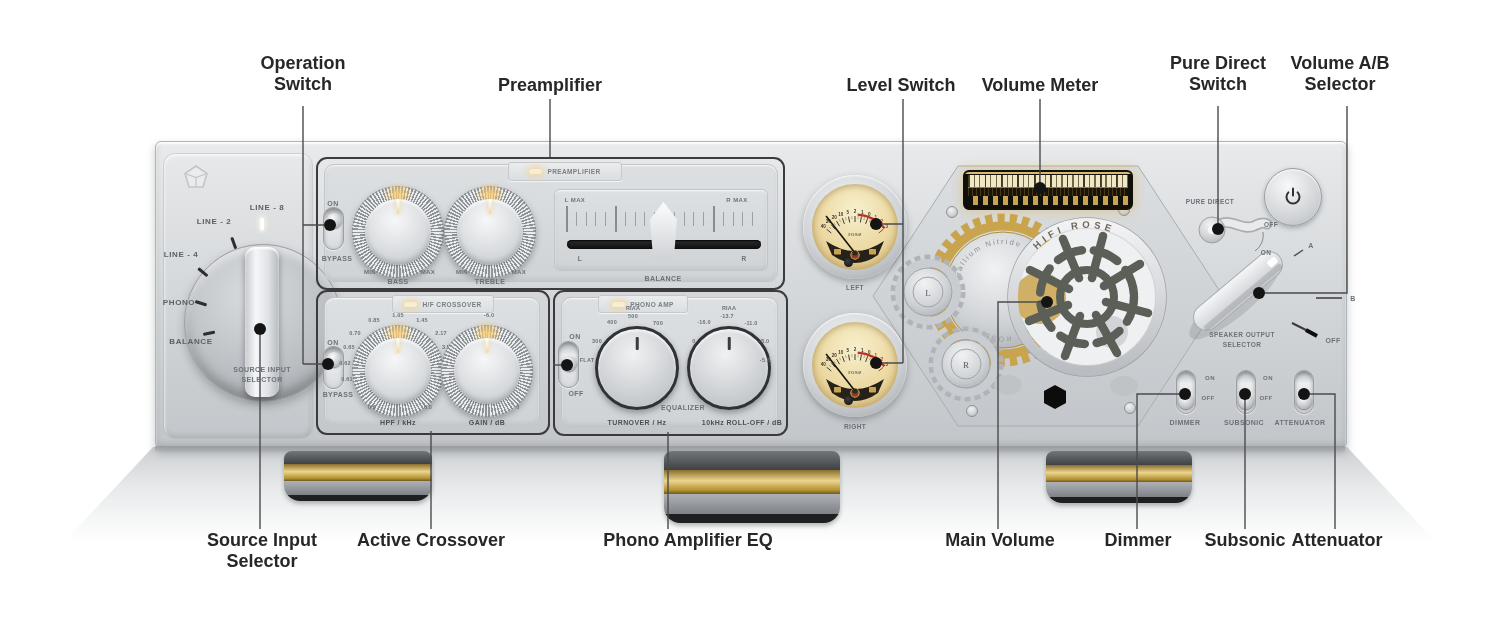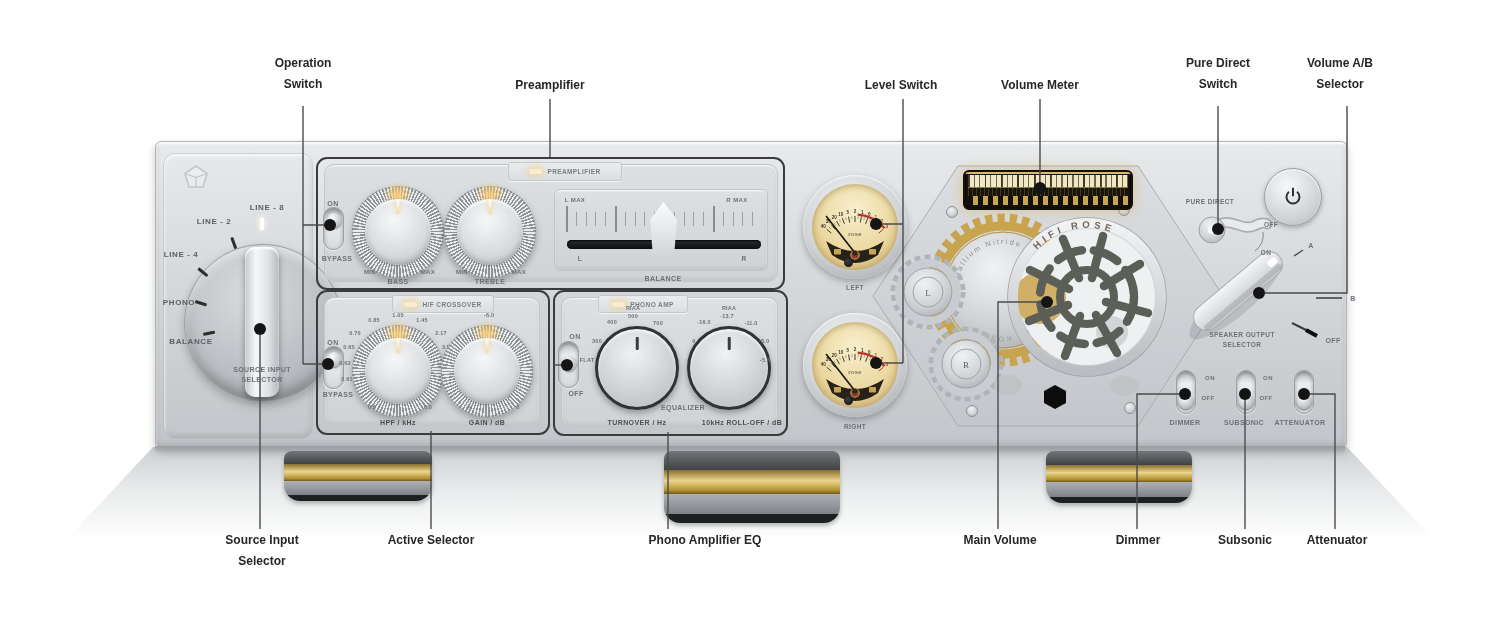--- a/index.html
+++ b/index.html
@@ -1,20 +1,20 @@
 <!DOCTYPE html>
 <html><head>
 <meta charset="utf-8">
 <style>
   html,body{margin:0;padding:0;background:#fff;}
   .stage{position:relative;width:1500px;height:624px;overflow:hidden;background:#fff;
          font-family:"Liberation Sans",sans-serif;}
   
   .lab{position:absolute;transform:translateX(-50%);z-index:6;text-align:center;
-       font-size:12px;font-weight:bold;color:#272727;line-height:21px;white-space:nowrap;}
+       font-size:18px;font-weight:bold;color:#272727;line-height:21px;white-space:nowrap;}
   .lab span{display:block;}
   
   .floor{position:absolute;left:0;top:447px;width:1500px;height:125px;z-index:0;
          background:linear-gradient(180deg,#cdd0d2 0%,#e7e9ea 32%,#ffffff 75%);
          clip-path:polygon(10.2% 0,89.8% 0,97.6% 100%,2.4% 100%);}
   .panel{position:absolute;left:155px;top:141px;width:1190px;height:306px;z-index:1;
          border-radius:6px;border:1px solid #b0b4b8;
          background:linear-gradient(180deg,#e8eaec 0%,#d6d9db 45%,#c2c5c9 100%);
          box-shadow:inset 0 2px 2px rgba(255,255,255,.9), inset 0 -4px 6px rgba(0,0,0,.12), 0 4px 8px rgba(90,95,100,.35);}
   .seam{position:absolute;left:155px;top:446px;width:1190px;height:7px;z-index:1;
@@ -572,23 +572,23 @@
   <div class="lab" style="left:1340px;top:53px">
     <span>Volume A/B</span>
       <span>Selector</span>
     </div>
 
   <div class="lab" style="left:262px;top:530px">
     <span>Source Input</span>
       <span>Selector</span>
     </div>
   <div class="lab" style="left:431px;top:530px">
-    <span>Active Selector</span>
-    </div>
-  <div class="lab" style="left:705px;top:530px">
+    <span>Active Crossover</span>
+    </div>
+  <div class="lab" style="left:688px;top:530px">
     <span>Phono Amplifier EQ</span>
     </div>
   <div class="lab" style="left:1000px;top:530px">
     <span>Main Volume</span>
     </div>
   <div class="lab" style="left:1138px;top:530px">
     <span>Dimmer</span>
     </div>
   <div class="lab" style="left:1245px;top:530px">
     <span>Subsonic</span>

